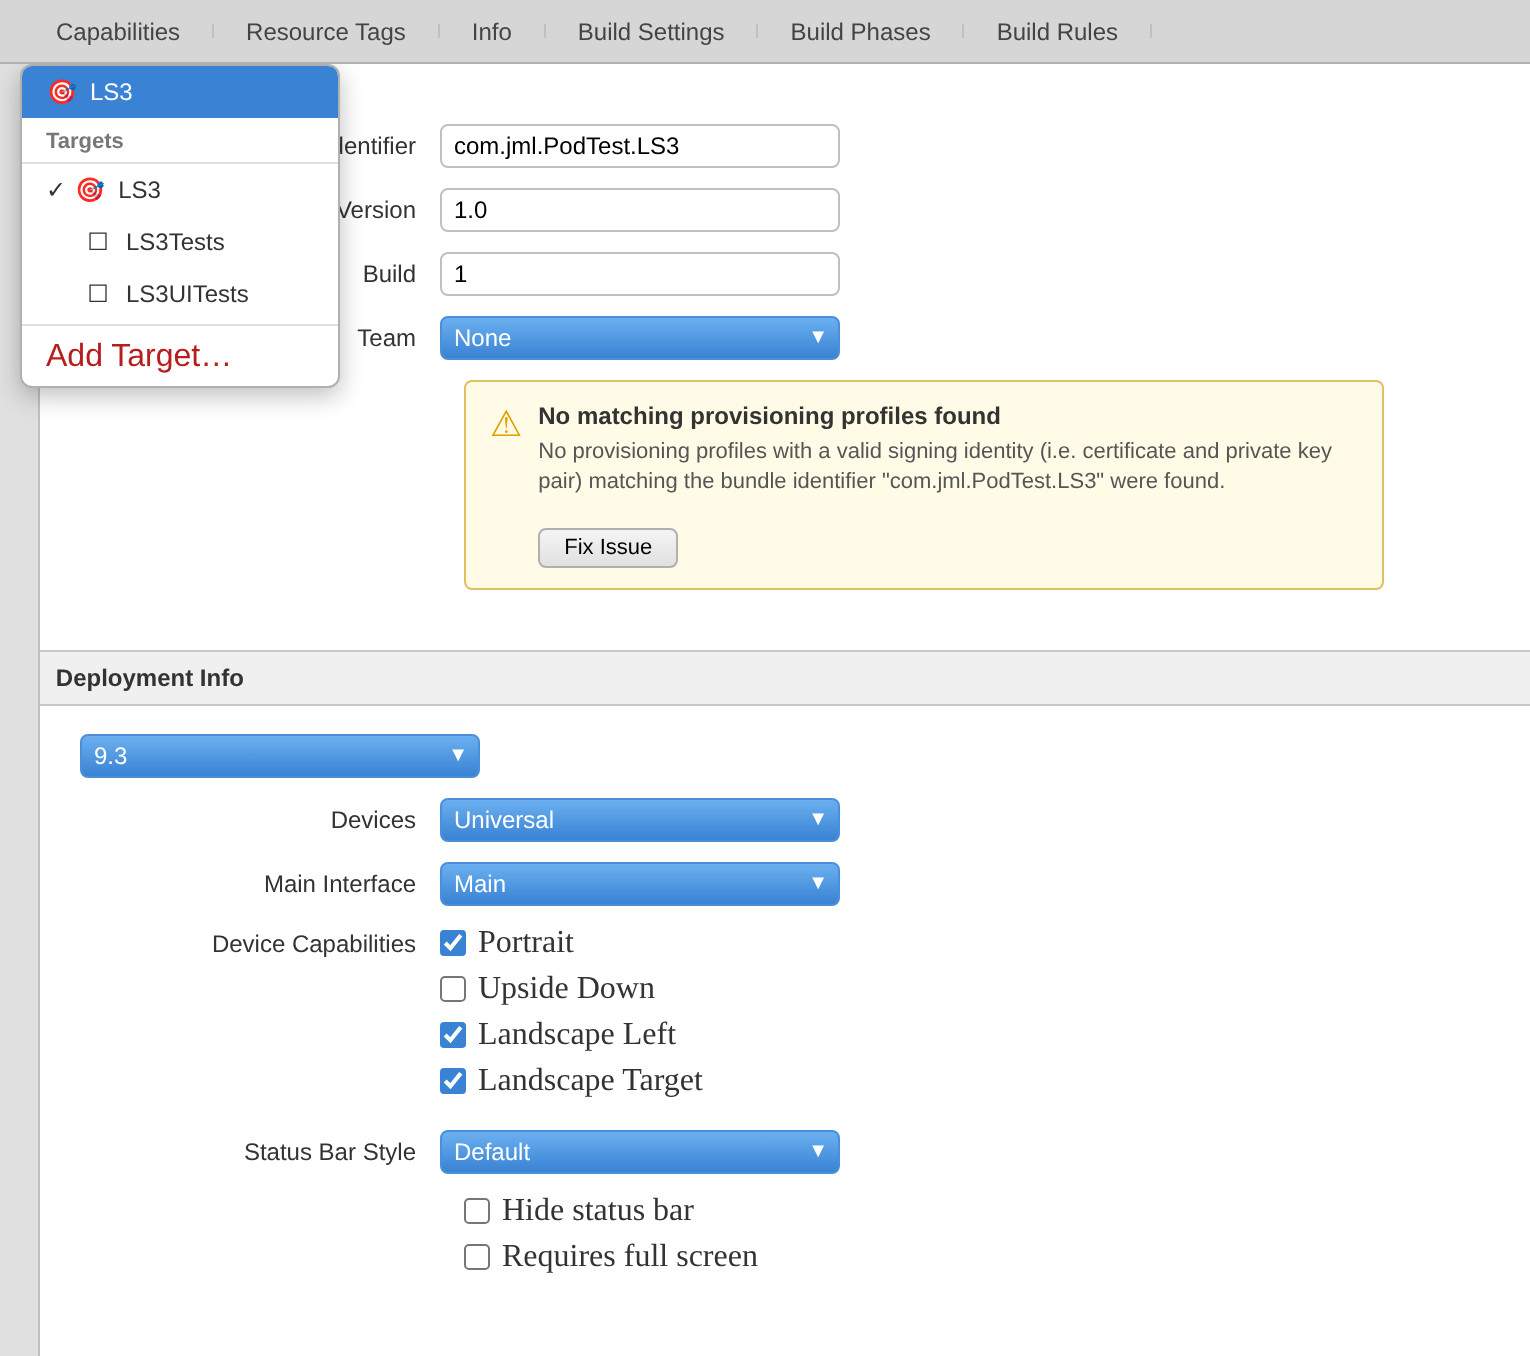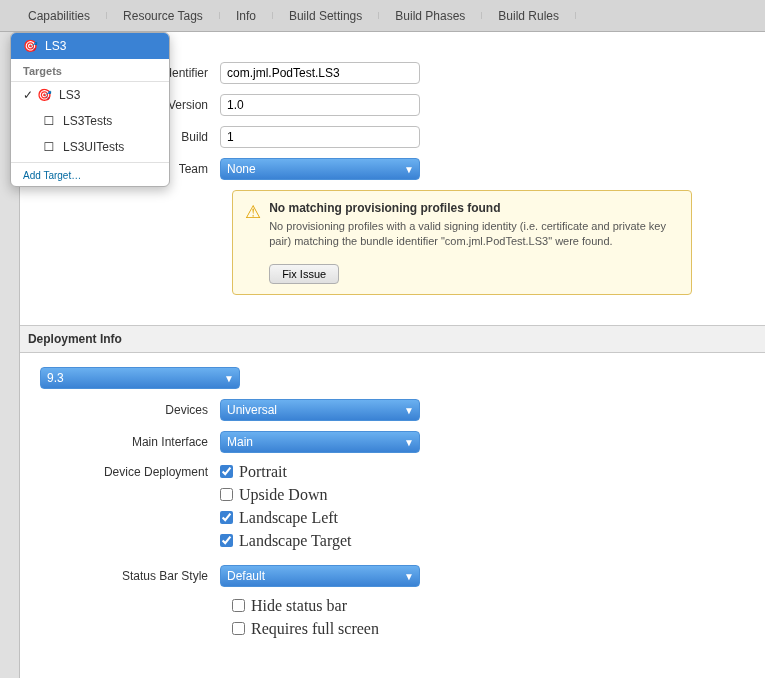--- a/index.html
+++ b/index.html
@@ -226,22 +226,22 @@
       width: 14px;
       margin-right: 4px;
     }
     .dropdown-divider {
       border: none;
       border-top: 1px solid #e0e0e0;
       margin: 2px 0;
     }
     .dropdown-add-target {
       padding: 5px 12px;
-      font-size: 10px;
-      color: #0369a1;
+      font-size: 16px;
+      color: #b91c1c;
       cursor: pointer;
     }
 
     
     .left-strip {
       position: absolute;
       left: 0;
       top: 0;
       width: 20px;
       height: 100%;
@@ -375,21 +375,21 @@
       <div class="form-label">Main Interface</div>
       <div class="form-select-wrapper">
         <select class="form-select">
           <option>Main</option>
         </select>
         <span class="select-arrow">▼</span>
       </div>
     </div>
 
     <div class="form-row" style="align-items: flex-start;">
-      <div class="form-label" style="padding-top: 2px;">Device Deployment</div>
+      <div class="form-label" style="padding-top: 2px;">Device Capabilities</div>
       <div class="checkboxes-group" style="margin-left: 0;">
         <div class="checkbox-row">
           <input type="checkbox" id="portrait" checked="" style="">
           <label class="checkbox-label" for="portrait">Portrait</label>
         </div>
         <div class="checkbox-row">
           <input type="checkbox" id="upside-down" style="">
           <label class="checkbox-label" for="upside-down">Upside Down</label>
         </div>
         <div class="checkbox-row">

